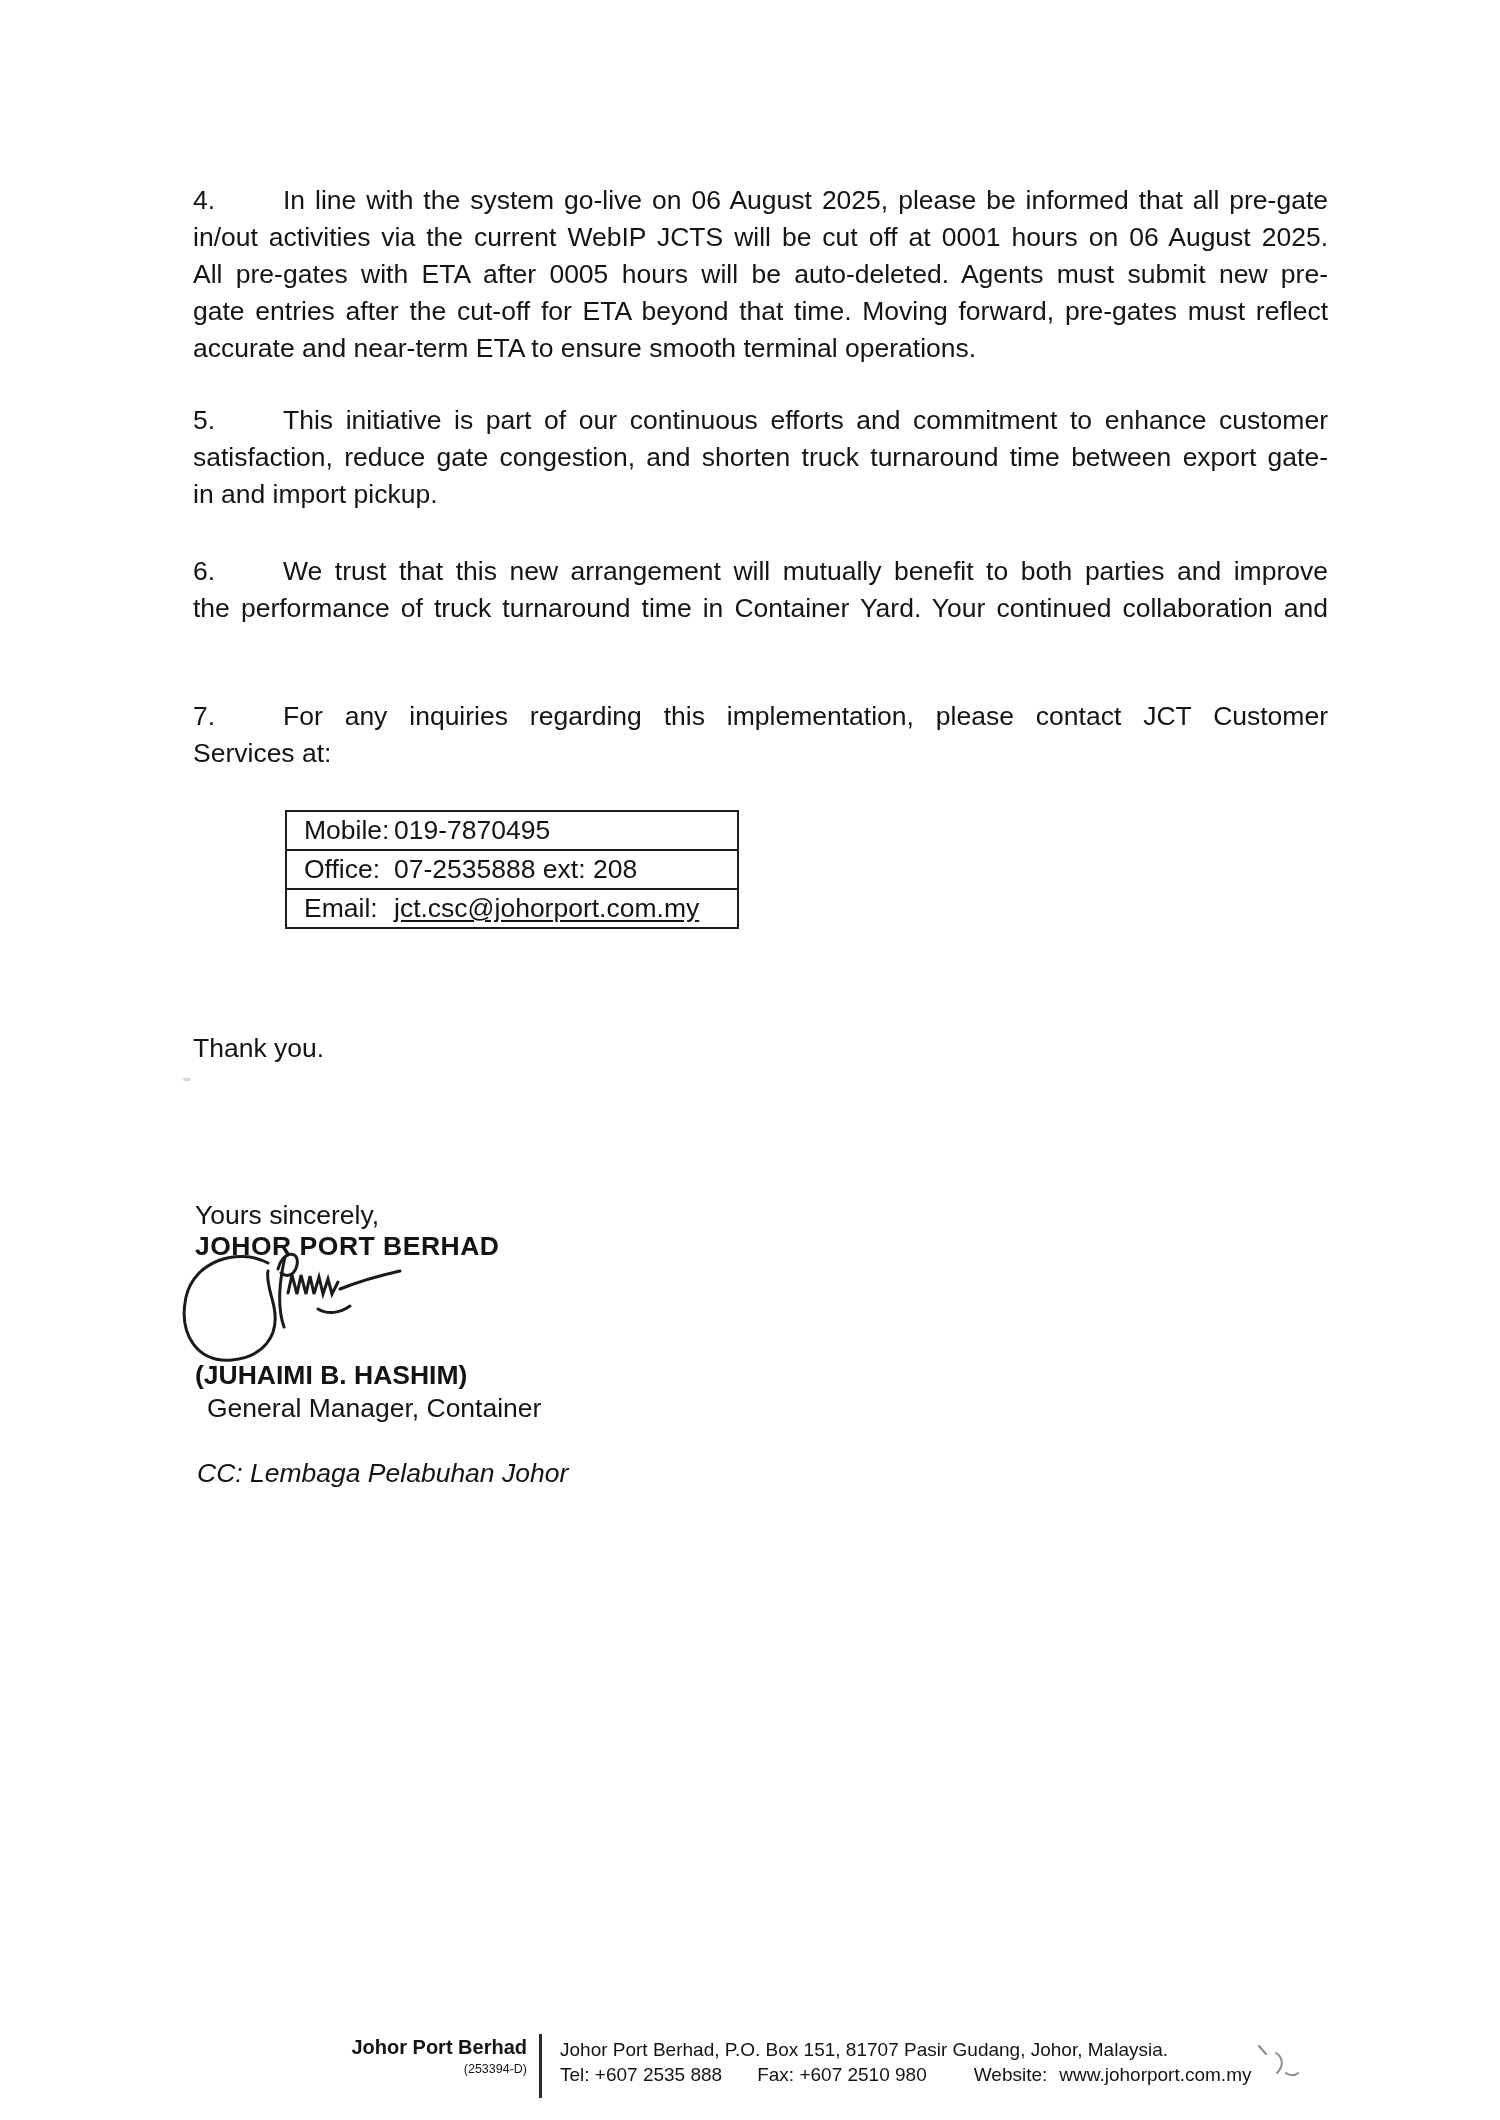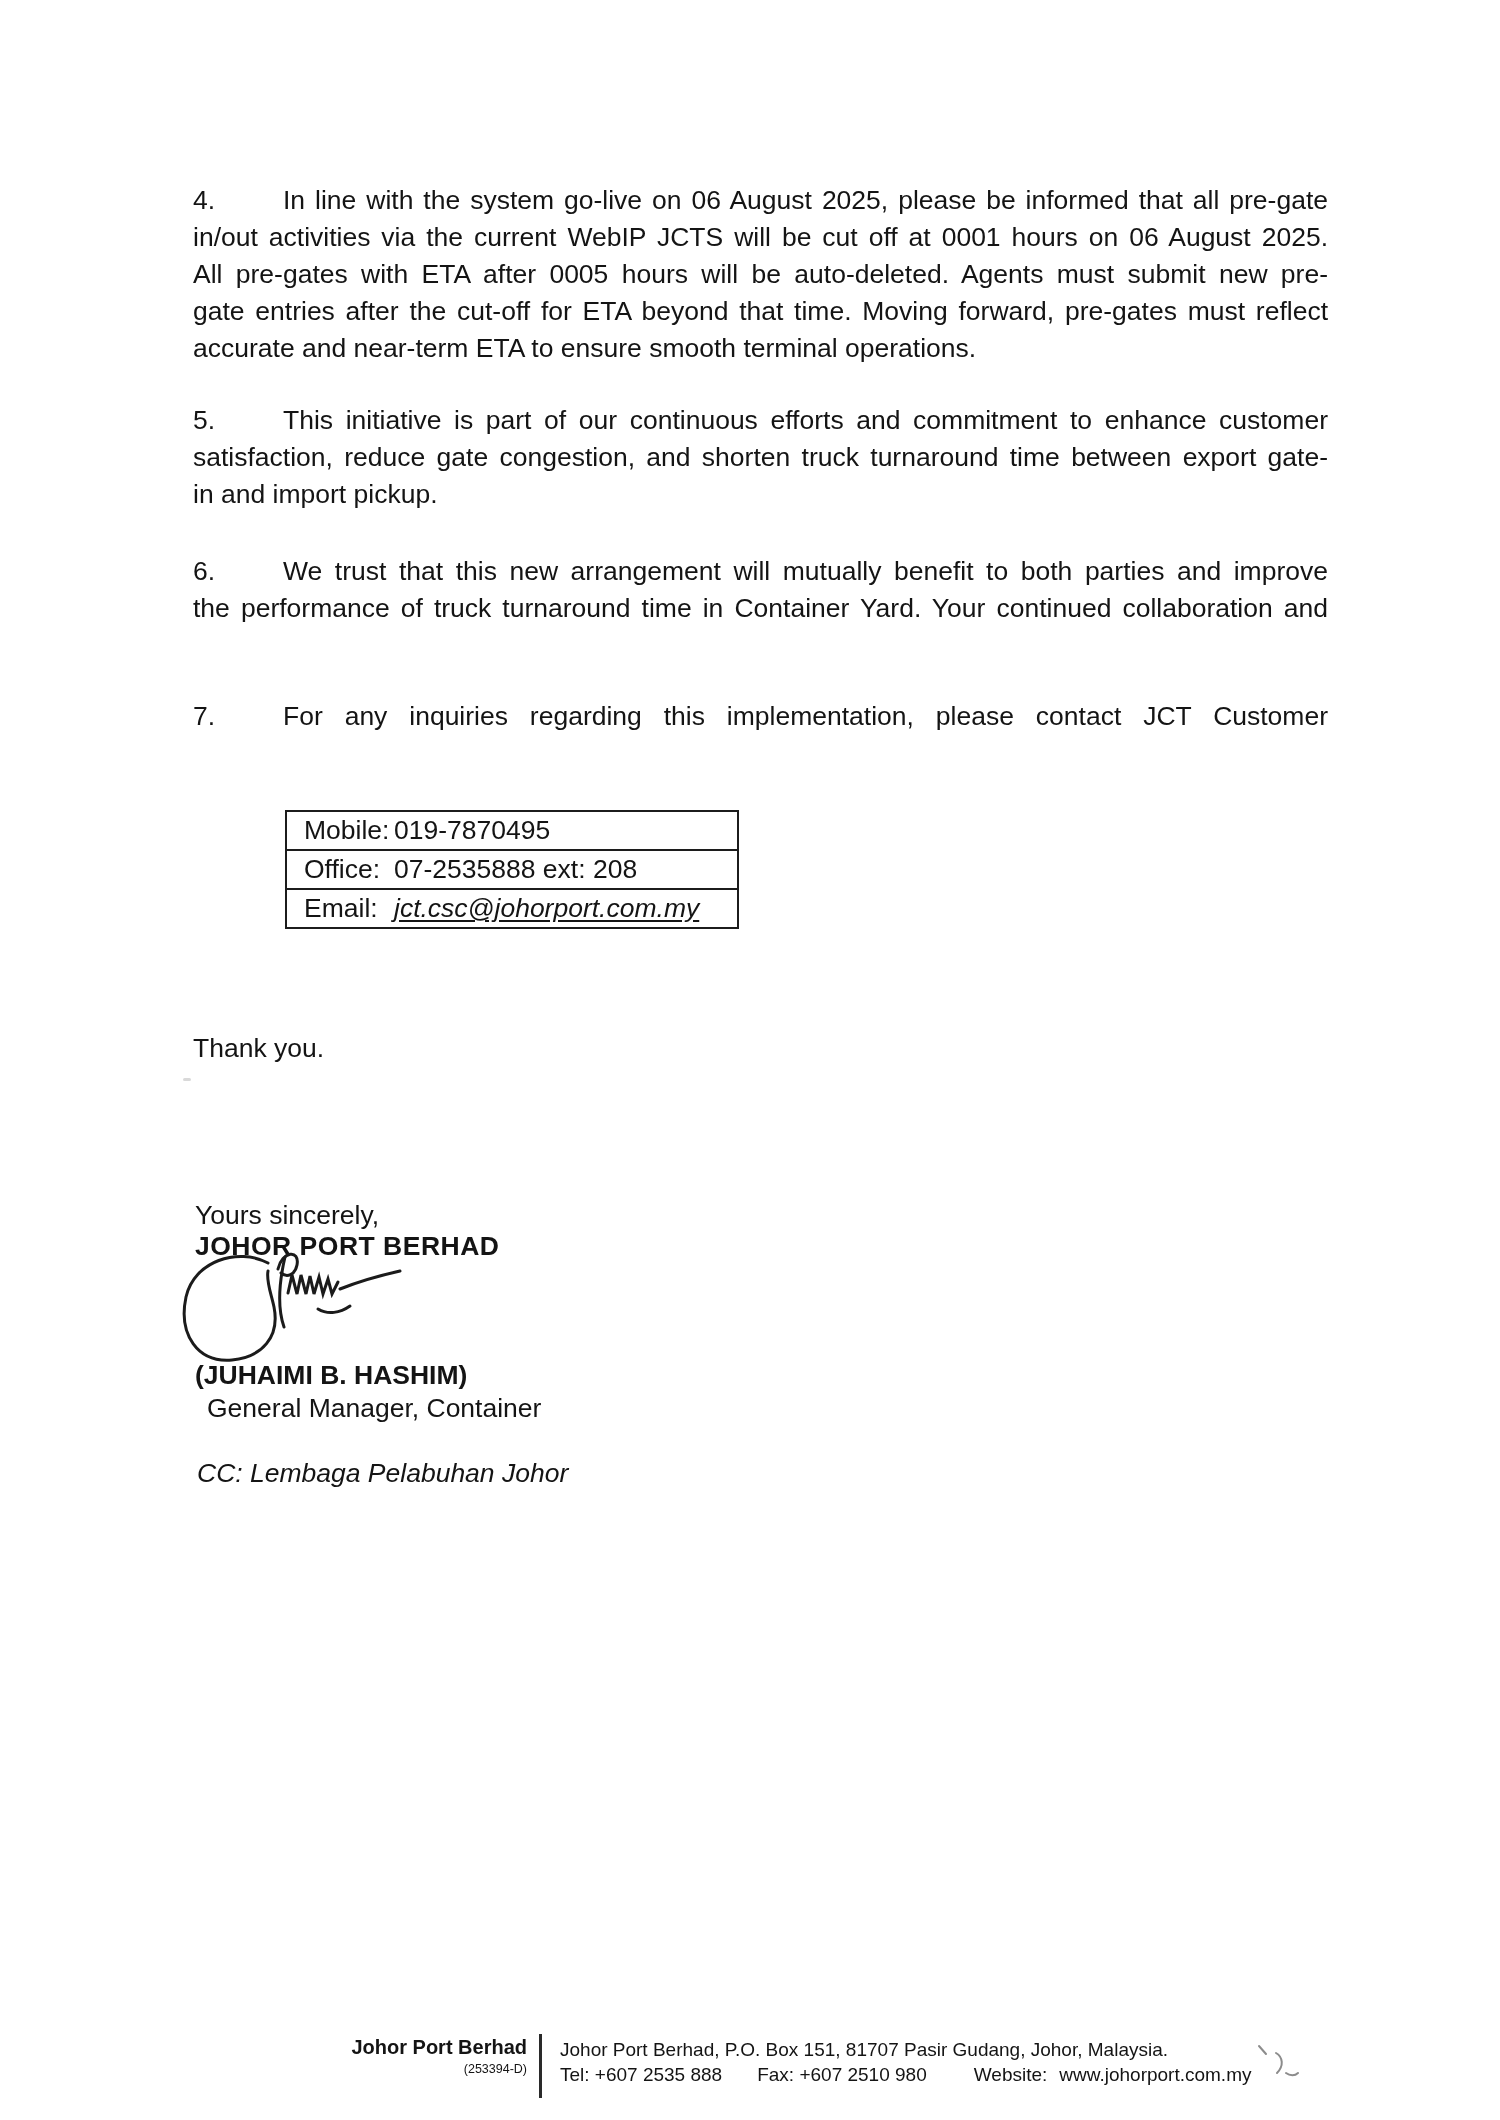--- a/index.html
+++ b/index.html
@@ -17,21 +17,21 @@
   .pnum { flex:0 0 90px; }
   .ptext { flex:1; display:block; }
   
   .ctable {
     position:absolute; left:285px; top:810px; width:450px;
     border:2.5px solid #1c1c1c; font-size:26.5px;
   }
   .crow { display:flex; height:37px; line-height:36px; padding-left:17px; border-top:2px solid #1c1c1c; }
   .crow:first-child { border-top:none; }
   .clabel { display:inline-block; width:90px; flex:0 0 90px; }
-  .u { text-decoration:underline; text-underline-offset:3px;font-style:italic; }
+  .u { text-decoration:underline; text-underline-offset:3px; }
   
   .abs { position:absolute; font-size:26.5px; line-height:37px; }
   .b { font-weight:bold; }
   
   .sig { position:absolute; left:160px; top:1245px; }
   
   .f-company { position:absolute; left:300px; top:2035px; width:227px; text-align:right; }
   .f-company .nm { font-size:20px; font-weight:bold; line-height:24px; }
   .f-company .rg { font-size:12.5px; line-height:15px; margin-top:3px; }
   .f-divider { position:absolute; left:539px; top:2034px; width:2.5px; height:64px; background:#2a2a2a; }
@@ -74,20 +74,21 @@
       <span class="ptext j">We trust that this new arrangement will mutually benefit to both parties and improve</span>
     </div>
     <div class="pline j">the performance of truck turnaround time in Container Yard. Your continued collaboration and</div>
   </div>
 
   <div class="para" style="top:698px">
     <div class="pline first">
       <span class="pnum">7.</span>
       <span class="ptext j">For any inquiries regarding this implementation, please contact JCT Customer</span>
     </div>
+    <div class="pline">Services at:</div>
   </div>
 
   <div class="ctable">
     <div class="crow">
       <span class="clabel">Mobile:</span>
       <span class="cvalue">019-7870495</span>
     </div>
     <div class="crow">
       <span class="clabel">Office:</span>
       <span class="cvalue">07-2535888 ext: 208</span>

